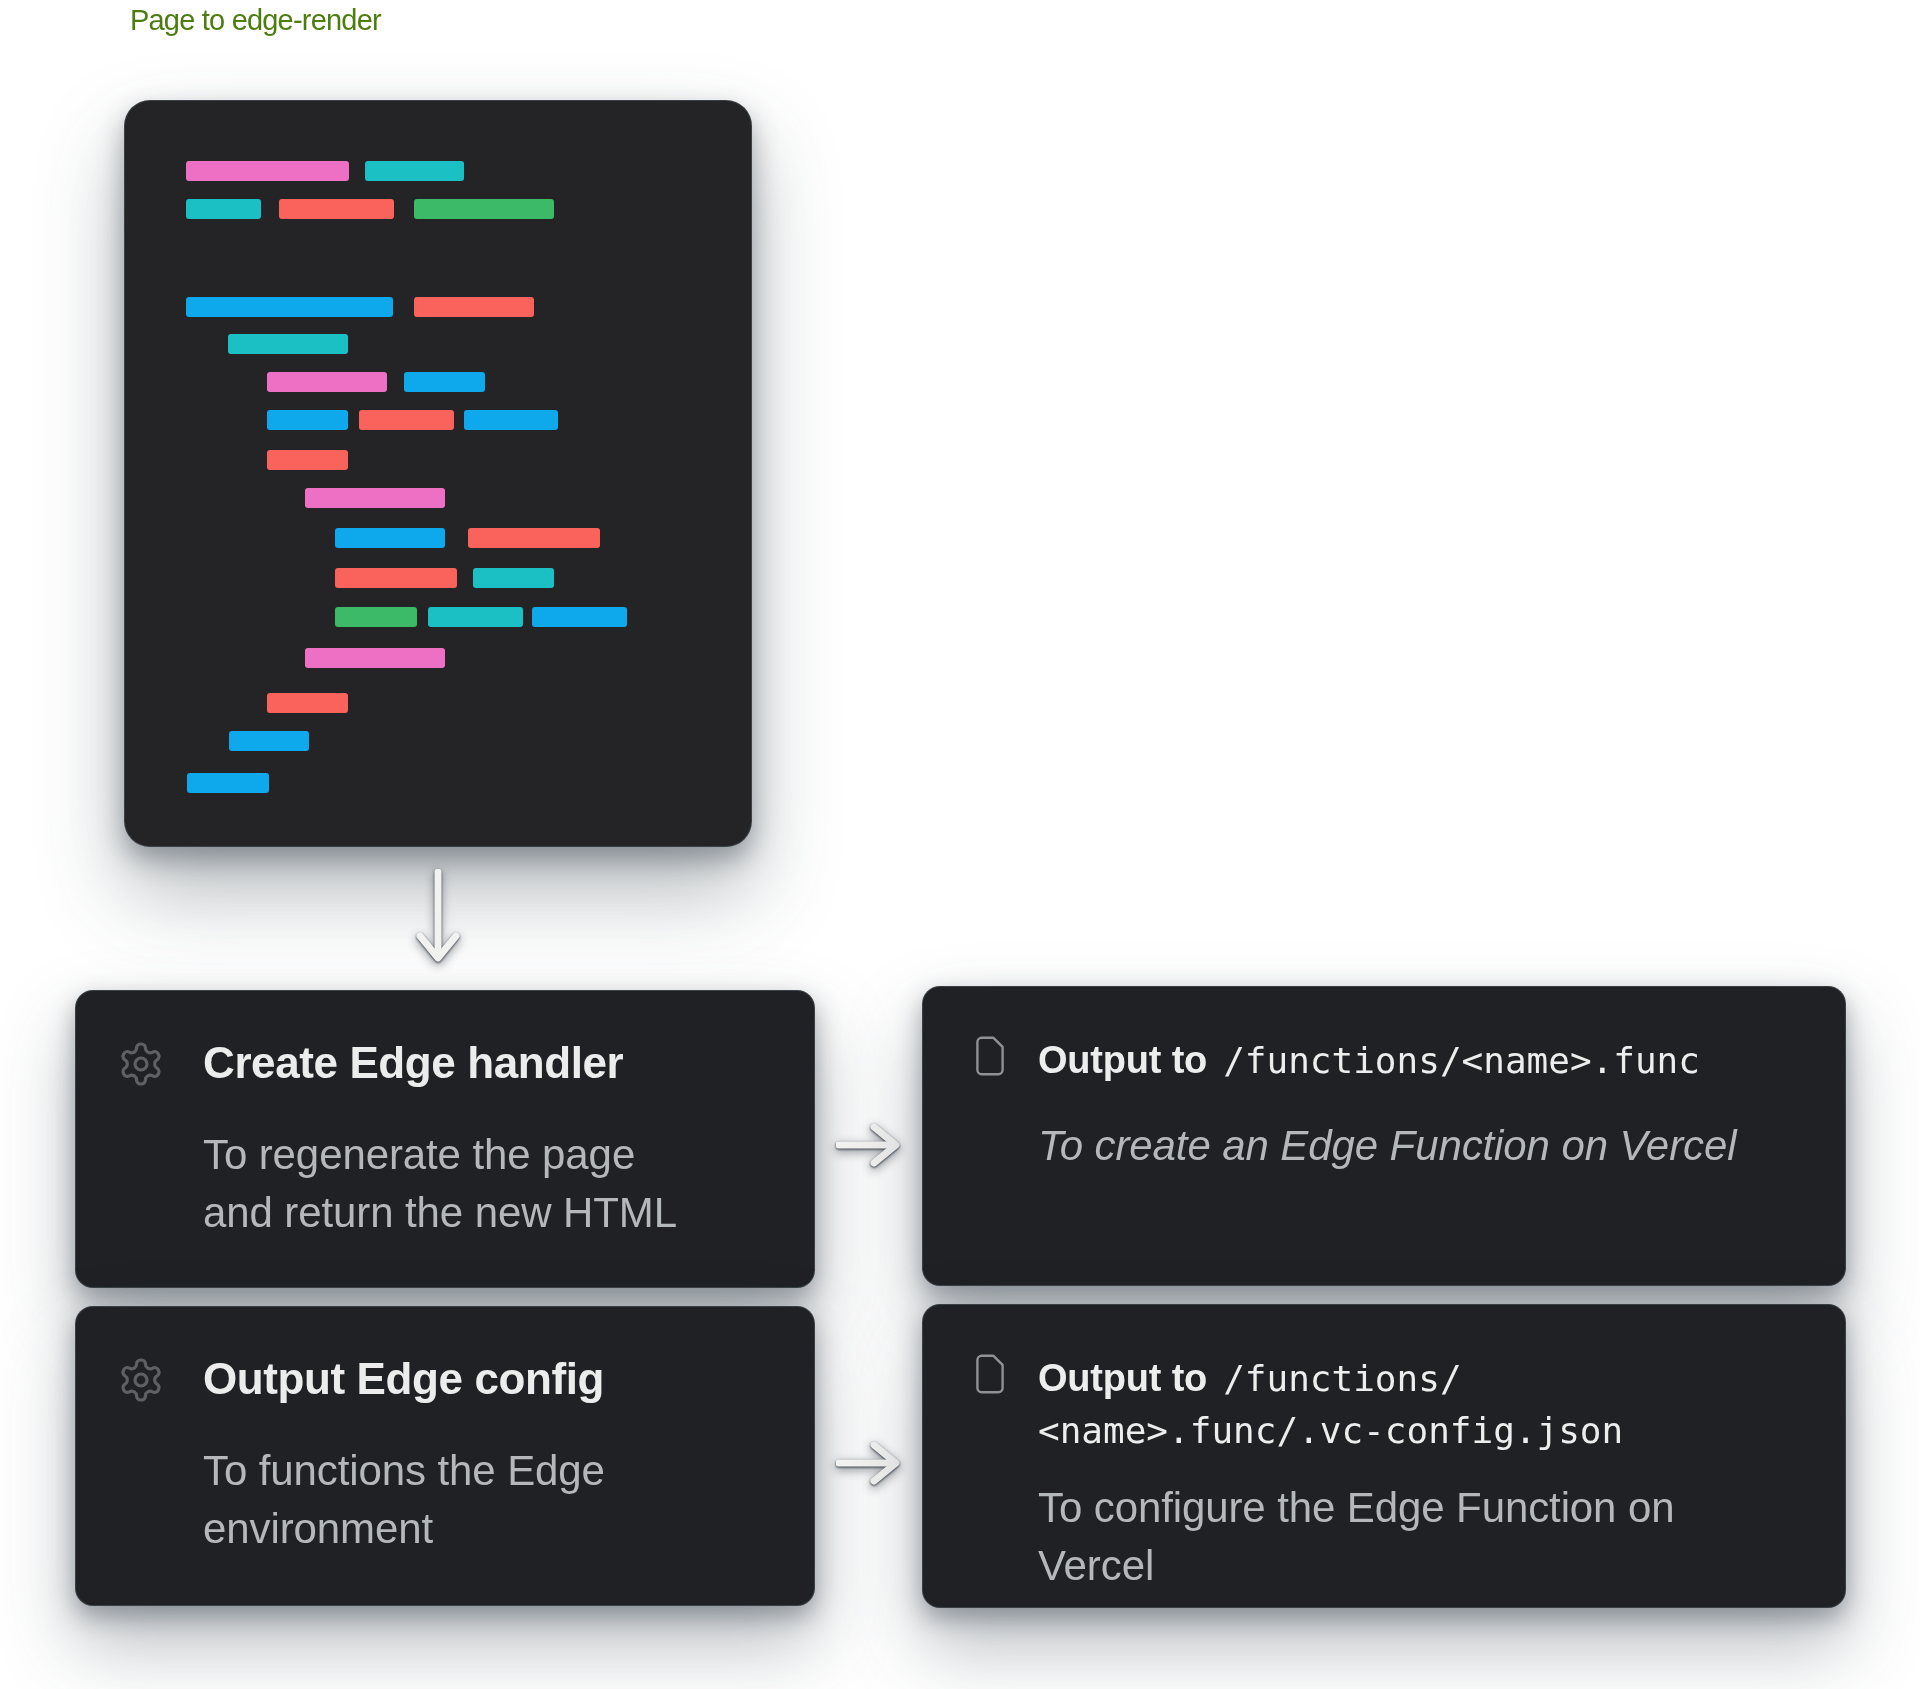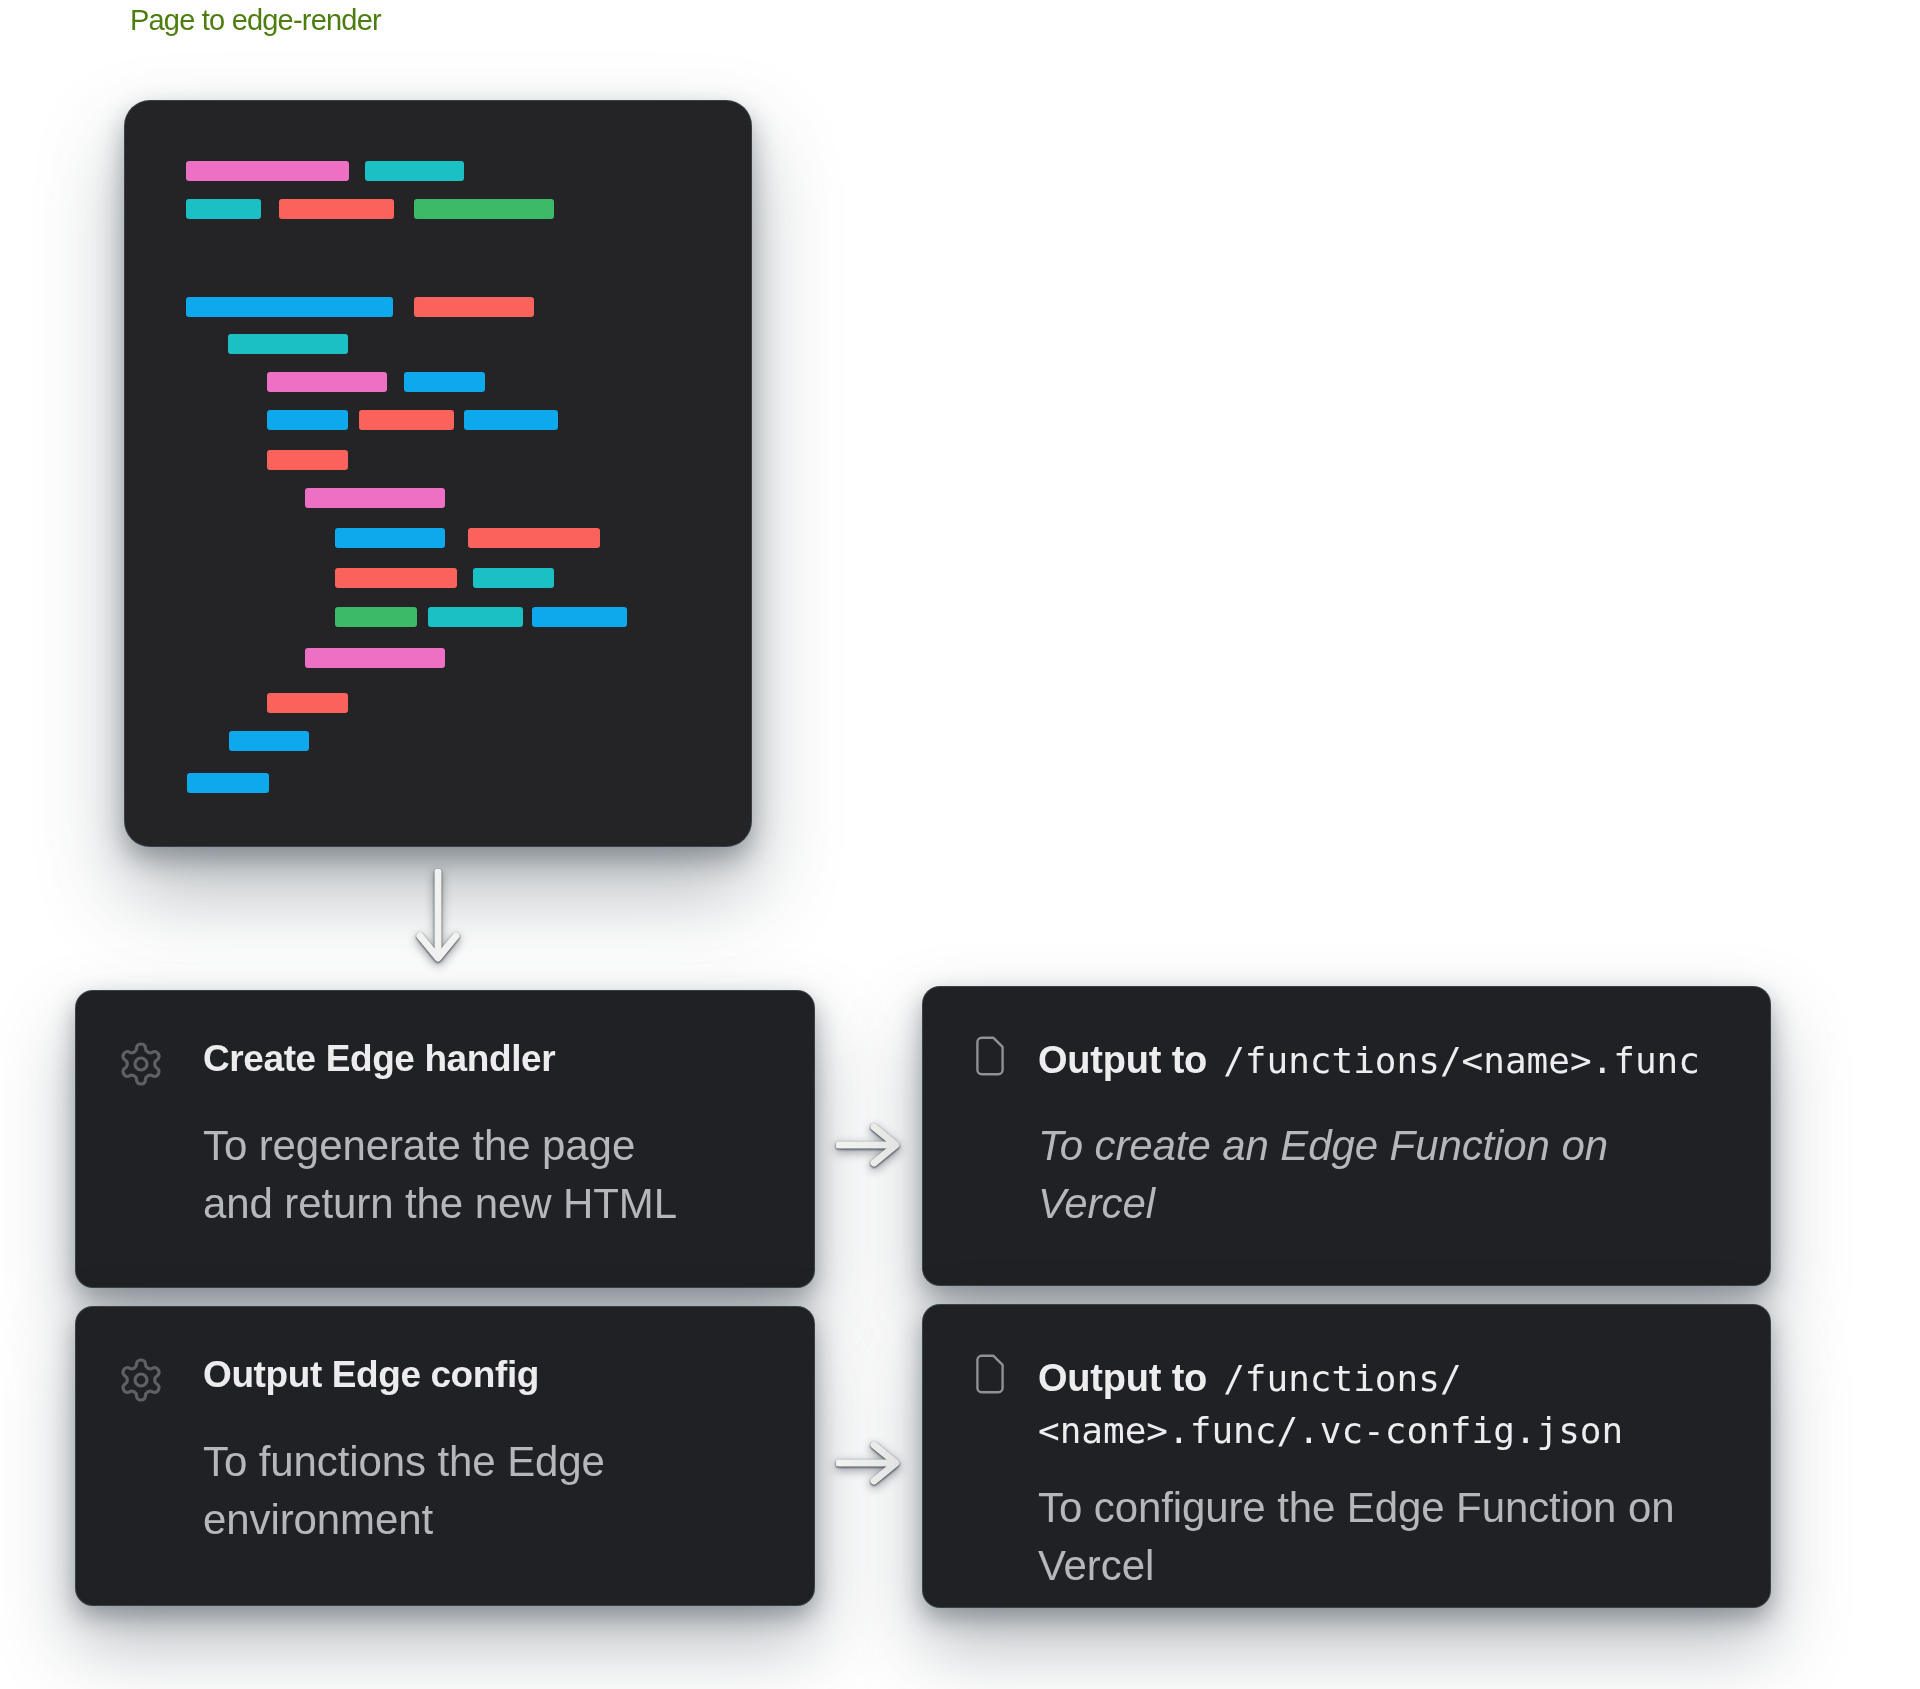--- a/index.html
+++ b/index.html
@@ -31,31 +31,31 @@
   .card{
     position:absolute;
     background:#1f2124;
     border:1px solid rgba(150,180,190,0.22);
     border-radius:18px;
     box-shadow:0 10px 24px rgba(58,70,80,.42),0 38px 74px rgba(58,70,80,.36);
     display:flex;align-items:flex-start;
     box-sizing:border-box;
   }
   .card.left-col{left:75px;width:740px;height:298px;padding:46px 40px 0 41px;}
-  .card.right-col{left:922px;width:849px;height:300px;padding:46px 44px 0 50px;}
+  .card.right-col{left:922px;width:924px;height:300px;padding:46px 44px 0 50px;}
   #card-handler{top:990px;}
   #card-output-func{top:986px;}
   #card-config{top:1306px;height:300px;}
   #card-output-config{top:1304px;height:304px;}
   .card .icon-col{flex:none;}
   .card.left-col .icon-col{width:48px;margin-right:38px;margin-top:3px;}
   .card.right-col .icon-col{width:34px;margin-right:31px;margin-top:2px;}
   .card .text-col{flex:1;min-width:0;}
   .card-title{
-    font-size:37px;font-weight:700;color:#ececec;
+    font-size:44px;font-weight:700;color:#ececec;
     letter-spacing:-0.4px;line-height:1.2;
   }
   .card-title-mono{
     font-size:38px;font-weight:700;color:#ededed;
     letter-spacing:-0.2px;line-height:1.43;
   }
   .card-title-mono .prefix{margin-right:16px;}
   .card-title-mono .code{
     font-family:"DejaVu Sans Mono","Liberation Mono",monospace;
     font-weight:500;font-size:36px;letter-spacing:0;

